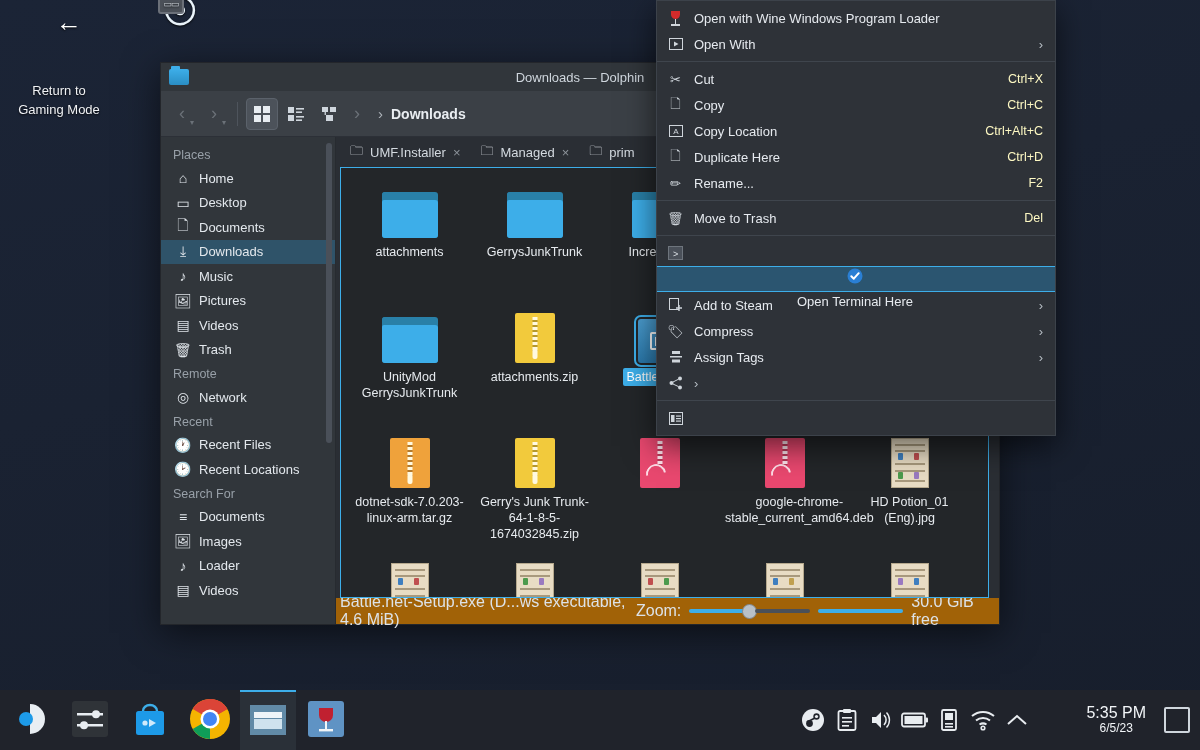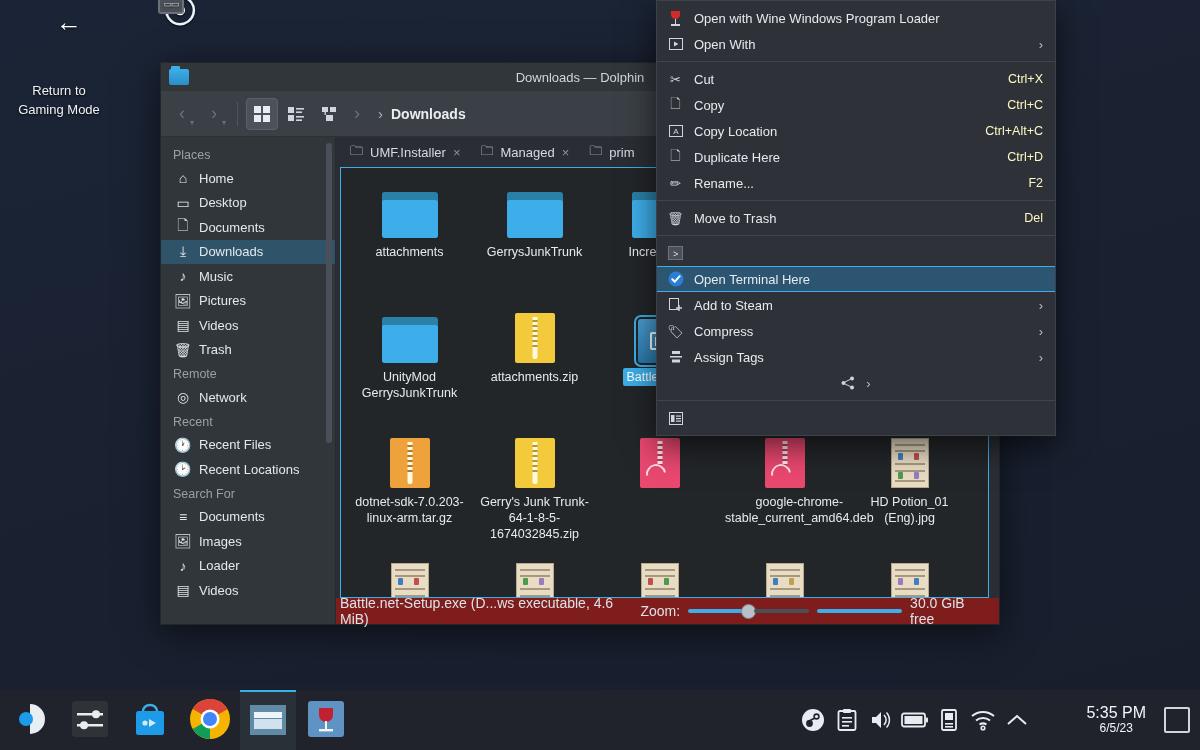--- a/index.html
+++ b/index.html
@@ -212,48 +212,47 @@
     position:absolute; left:3px; right:3px; height:2px;
     background:rgba(90,70,40,.45);
   }
   .jpgthumb .blob {
     position:absolute; width:5px; height:7px; border-radius:1px;
   }
 
   
   .statusbar {
     height:26px; flex:0 0 26px; display:flex; align-items:center;
-    background:#7f1d1d; color:#dde2e7; font-size:14px; padding:0 10px 0 4px; gap:8px;
+    background:#a16207; color:#dde2e7; font-size:16px; padding:0 10px 0 4px; gap:8px;
   }
   .zoomslider { display:flex; align-items:center; gap:0; }
   .zs-left { width:55px; height:4px; background:#3daee9; border-radius:2px; }
   .zs-handle { width:15px; height:15px; border-radius:50%; background:#b9c0c7; border:1px solid #7f868e; margin:0 -2px; }
   .zs-right { width:55px; height:4px; background:#4a5059; border-radius:2px; }
   .zs-far { width:85px; height:4px; background:#3daee9; border-radius:2px; margin-left:8px;}
 
   
   #ctxmenu {
     position:absolute; left:656px; top:0px; width:400px;
     background:#2e3238; border:1px solid #3c424a;
     box-shadow:0 10px 30px rgba(0,0,0,.6);
     padding:4px 0; z-index:50;
   }
   .mi {
     height:26px; display:flex; align-items:center;
     padding:0 12px 0 10px; color:#e6eaef; font-size:13px; gap:10px;
     position:relative;
-    justify-content:center;
   }
   .mi .mi-icon { width:17px; height:17px; display:flex; align-items:center; justify-content:center; font-size:13px; color:#cfd5db; flex:0 0 17px;}
   .mi .mi-label { flex:1; white-space:nowrap; }
   .mi .mi-short { color:#fef9c3; font-size:12.5px; }
   .mi .mi-sub { color:#b6bdc4; font-size:13px; }
   .mi.hl {
     background:#2b5570; border:1px solid #3daee9; border-left:none; border-right:none;
-    margin:0; height:26px;
+    margin:0; height:26px;flex-direction:column;
   }
   .m-sep { height:1px; background:#3f454d; margin:4px 0; }
 
   .wine-glass {
     width:11px; height:15px; position:relative;
   }
   .wine-glass .bowl {
     position:absolute; top:0; left:1px; width:9px; height:8px;
     background:#d12b2b; border-radius:0 0 5px 5px;
   }

